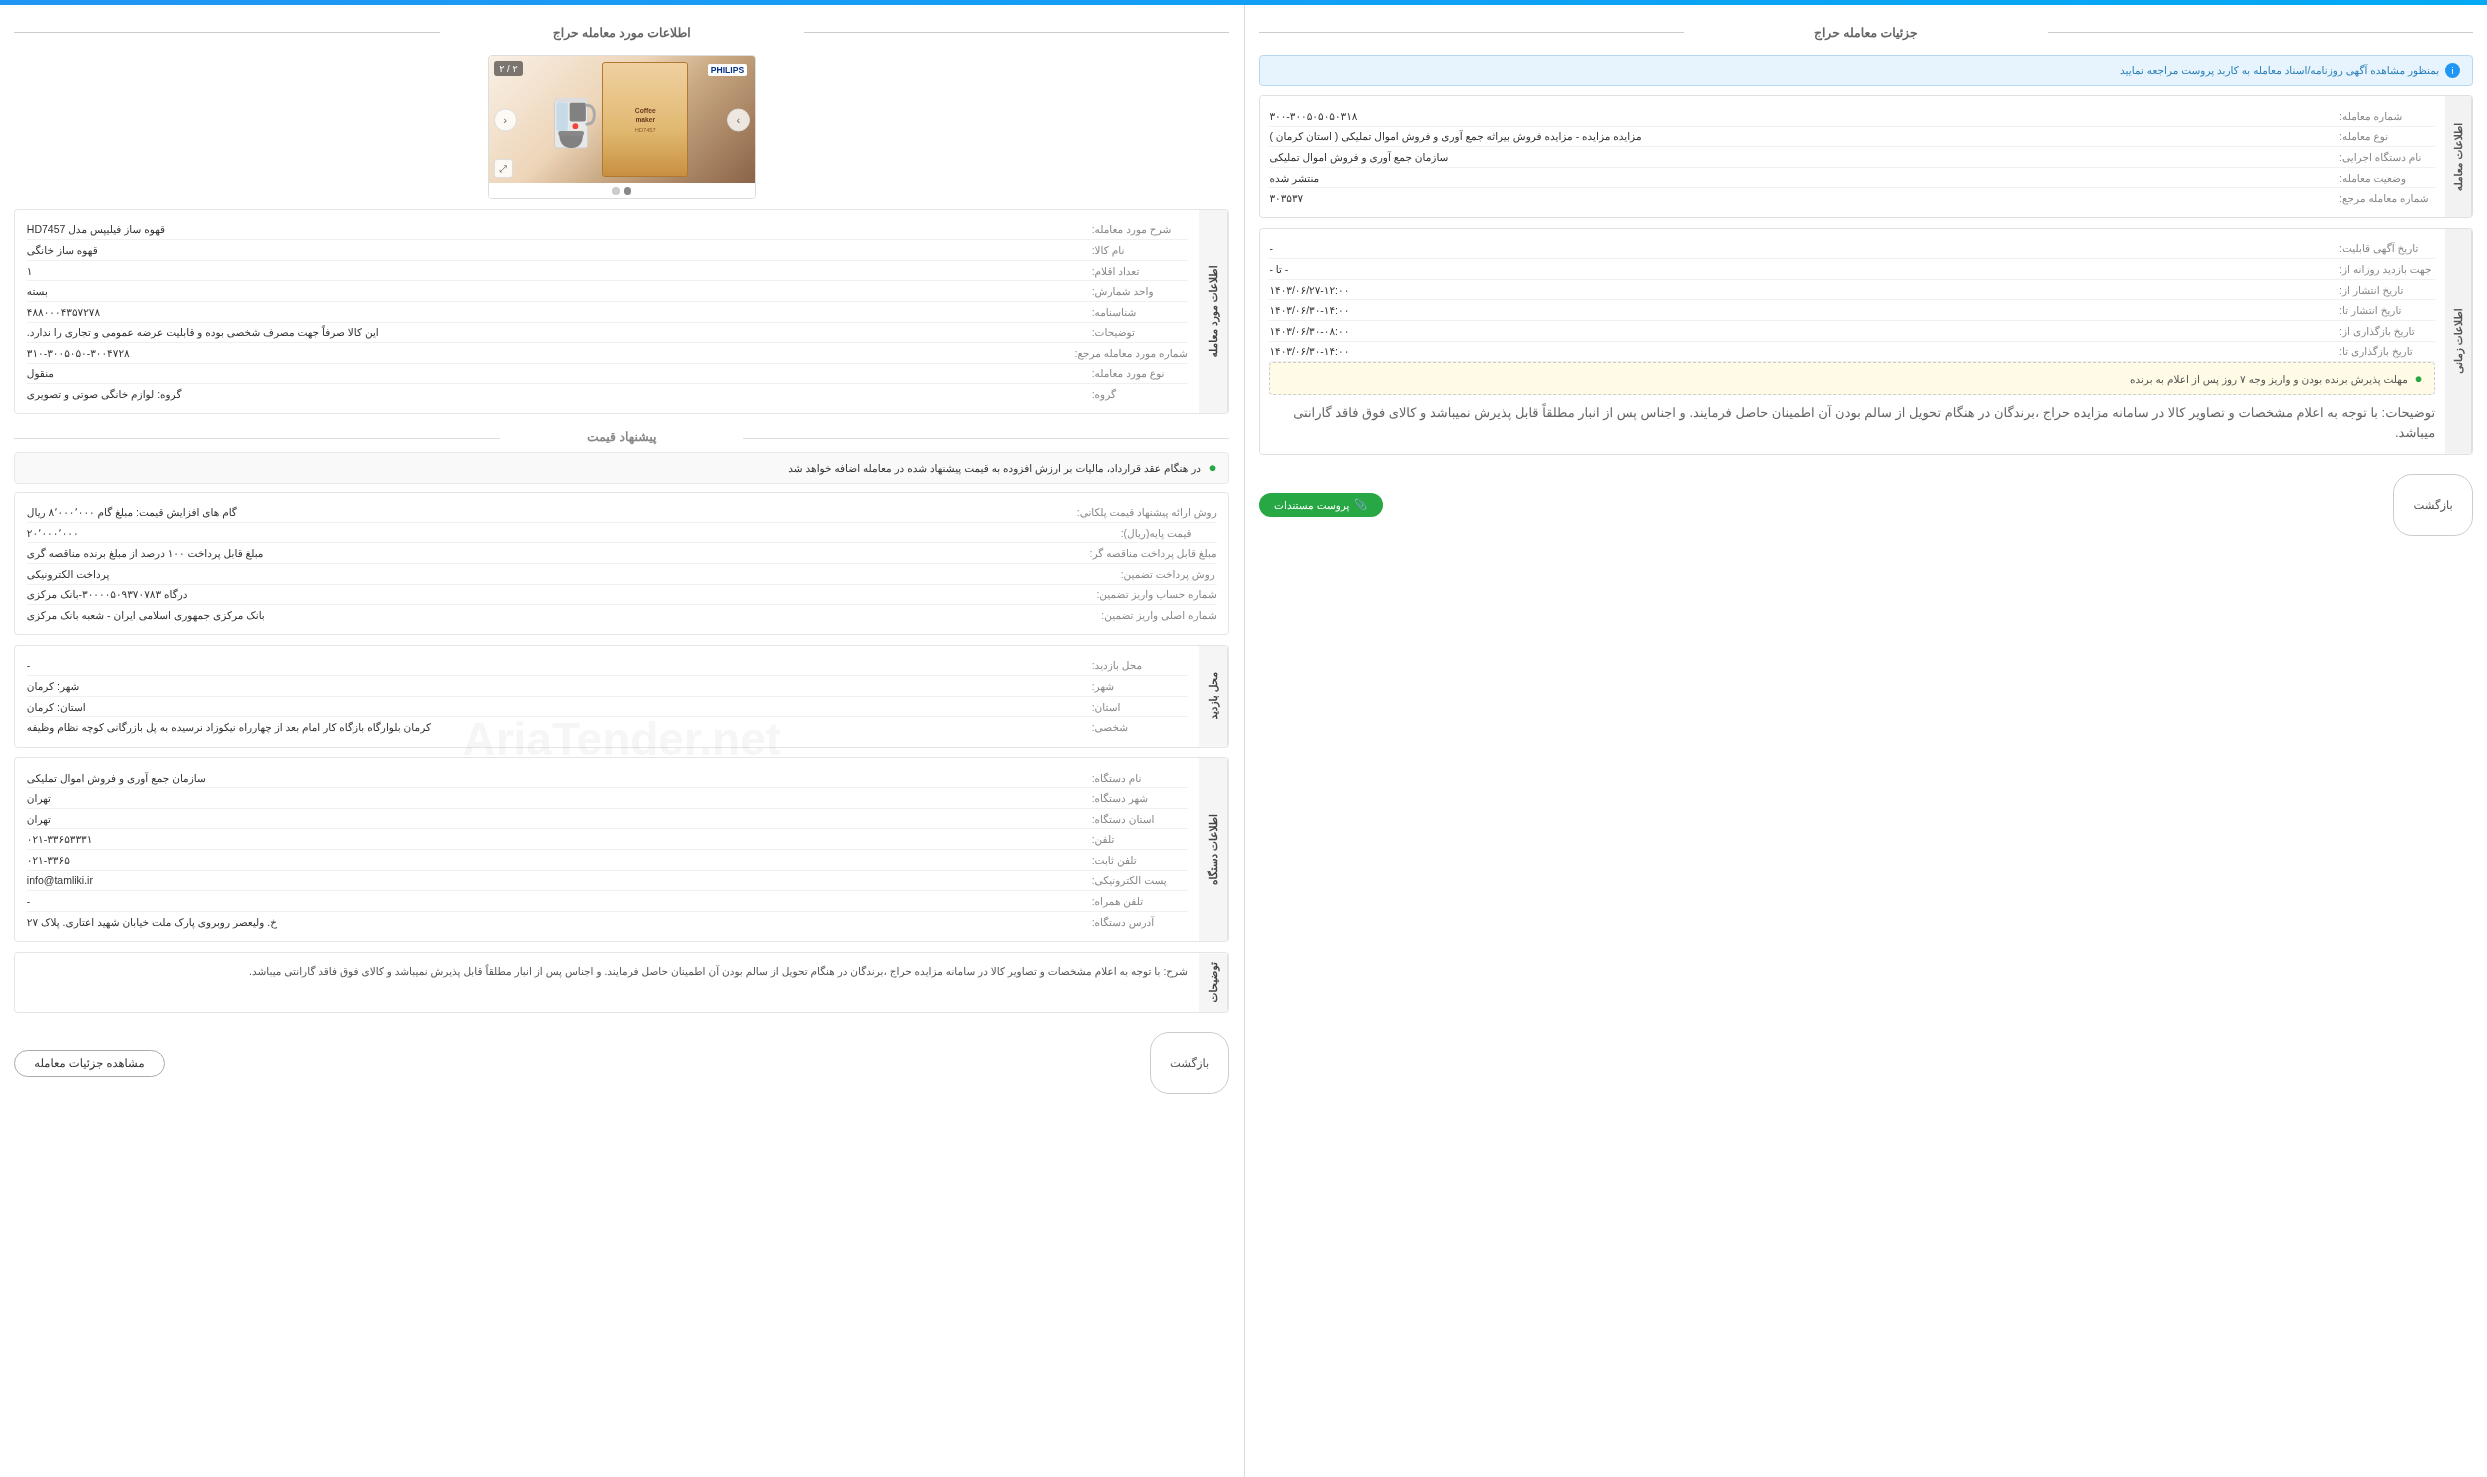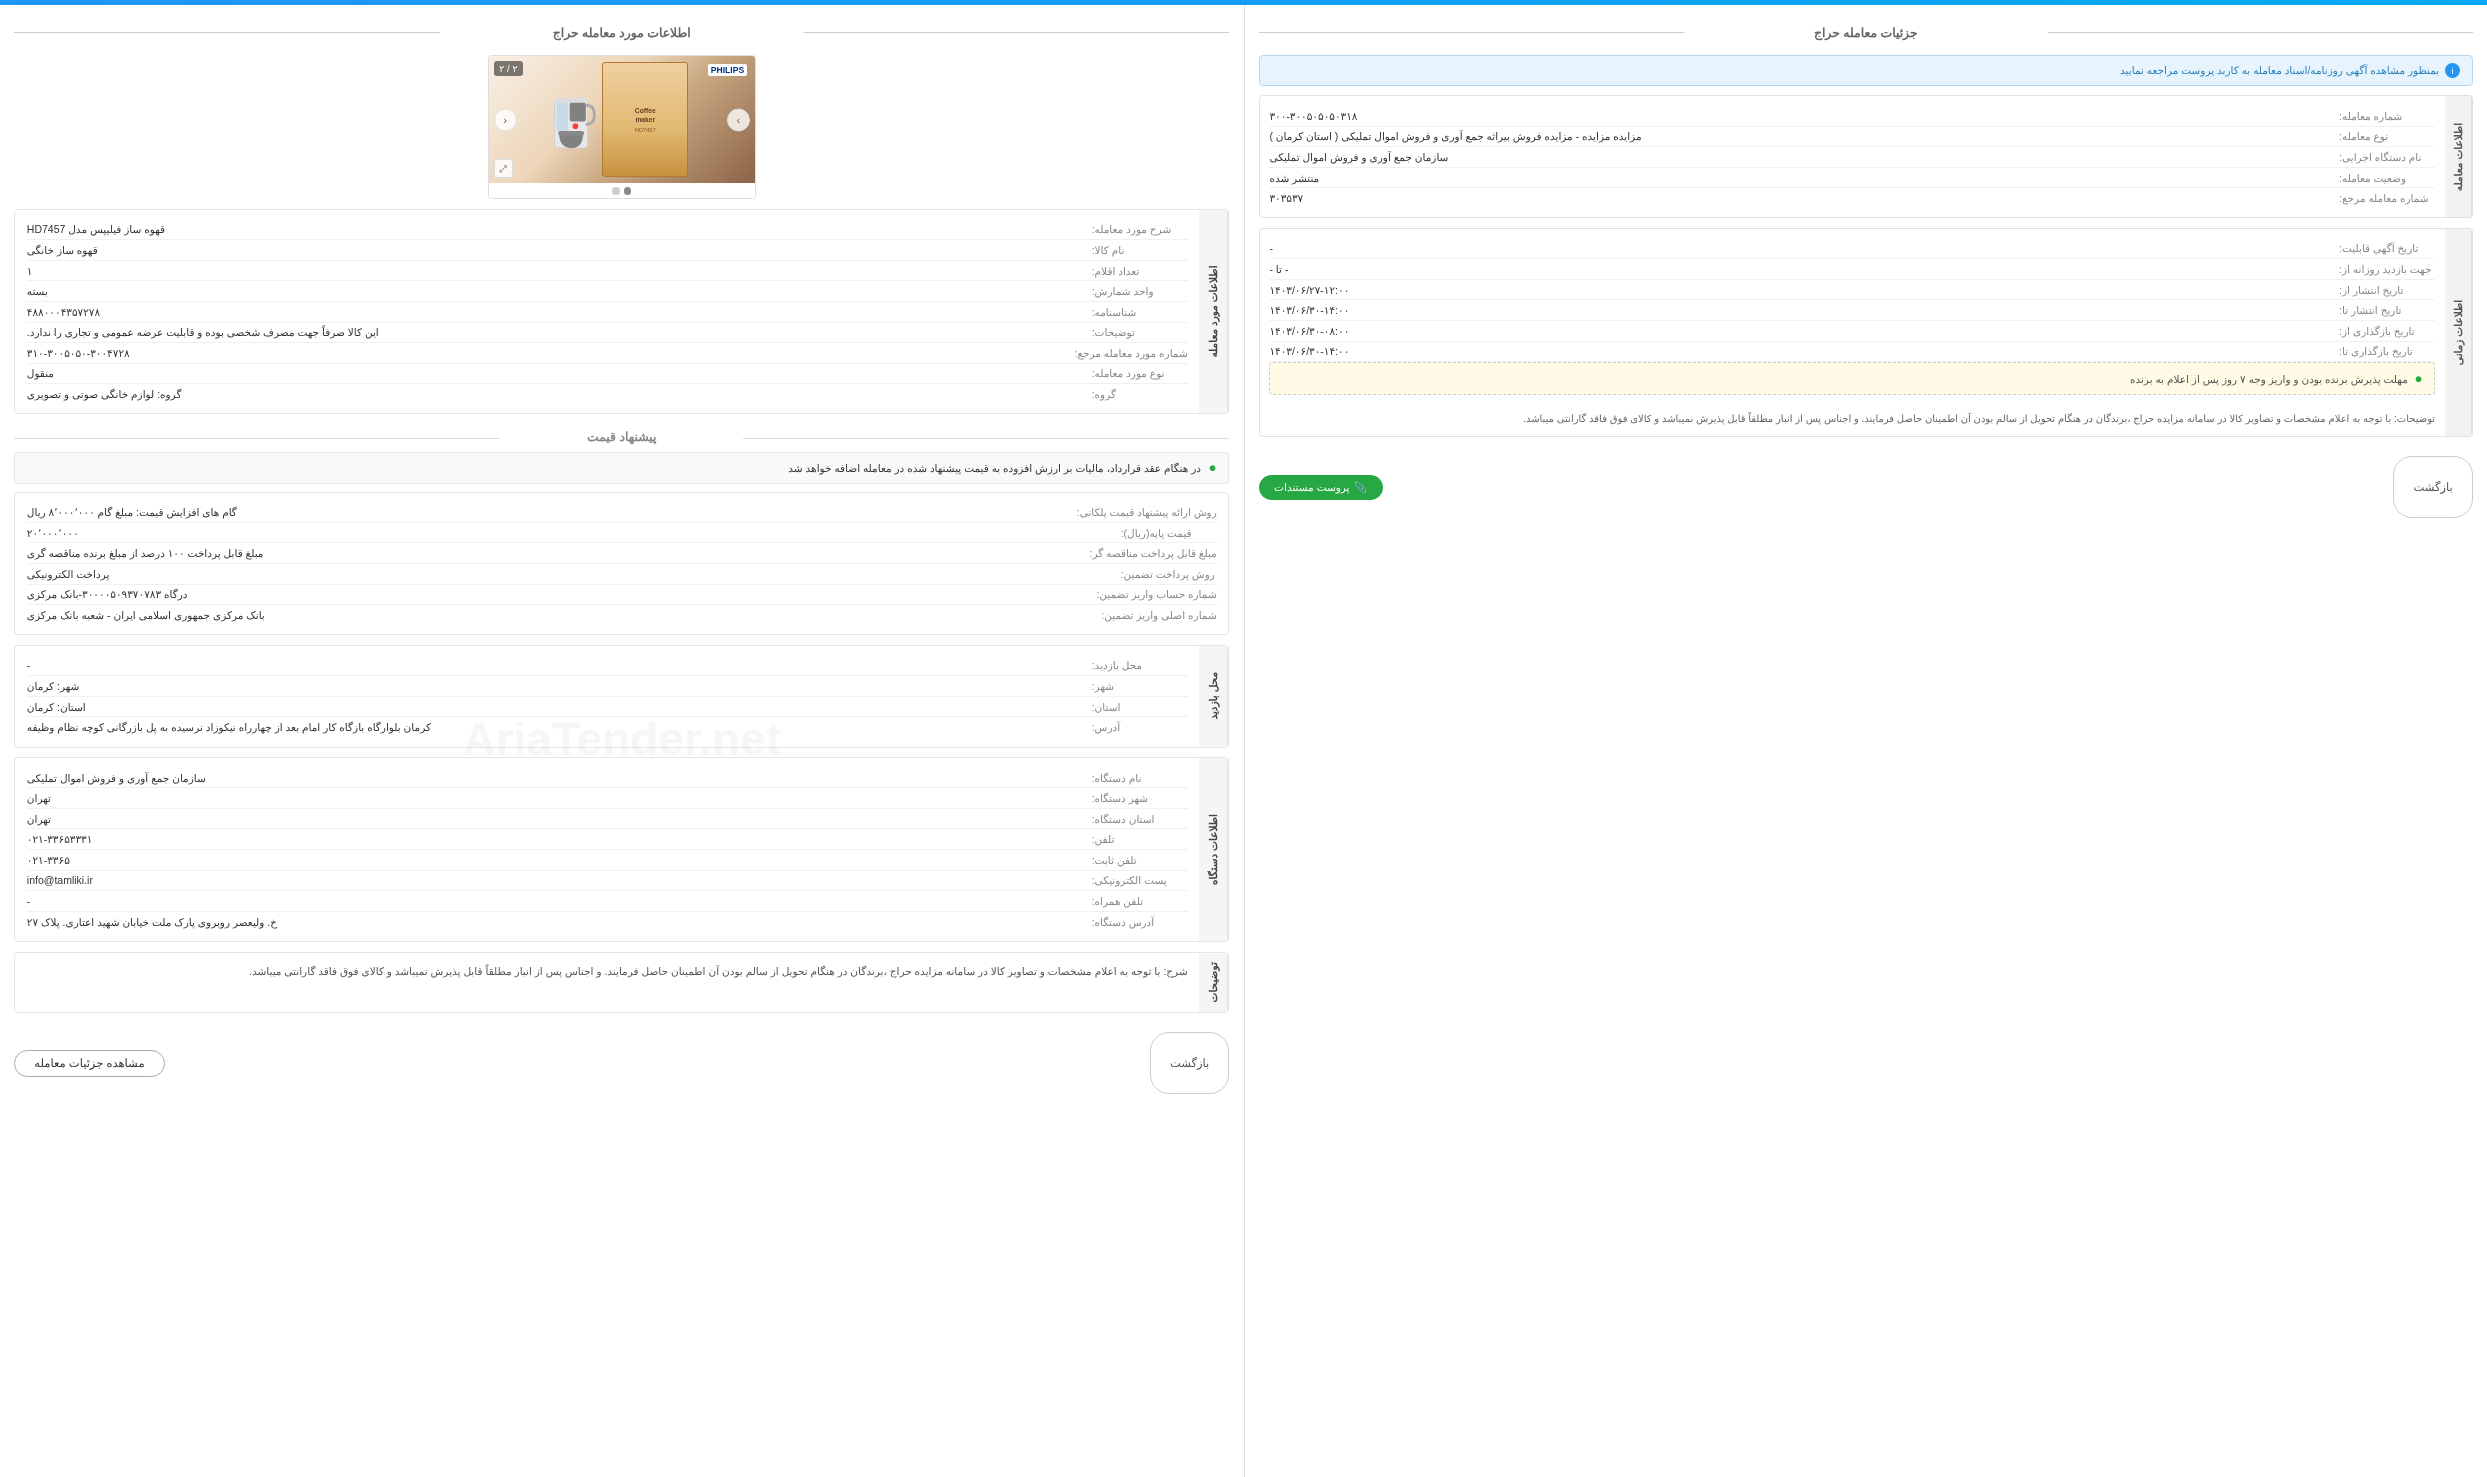--- a/index.html
+++ b/index.html
@@ -87,24 +87,24 @@
       color: #555;
       margin-bottom: 7.7px;
       text-align: right;
     }
     .notice-box .bullet {
       color: #28a745;
       margin-left: 3.8px;
       font-size: 13.4px;
     }
     .notice-desc {
-      font-size: 10px;
+      font-size: 13px;
       color: #666;
       line-height: 1.6;
-      margin-top: 16px;
+      margin-top: 8px;
     }
 
     
     .product-image-container {
       position: relative;
       width: 100%;
       max-width: 268px;
       margin: 0 auto 9.6px;
       border: 1px solid #ddd;
       border-radius: 3.8px;
@@ -580,21 +580,21 @@
         </div>
         <div class="rp-row">
           <span class="rp-label">شهر:</span>
           <span class="rp-value">شهر: کرمان</span>
         </div>
         <div class="rp-row">
           <span class="rp-label">استان:</span>
           <span class="rp-value">استان: کرمان</span>
         </div>
         <div class="rp-row">
-          <span class="rp-label">آدرس:</span>
+          <span class="rp-label">شخصی:</span>
           <span class="rp-value">کرمان بلوارگاه بازگاه کار امام بعد از چهارراه نیکوزاد نرسیده به پل بازرگانی کوچه نظام وظیفه</span>
         </div>
       </div>
     </div>
 
     <div class="rp-section">
       <div class="rp-section-label">اطلاعات دستگاه</div>
       <div class="rp-section-content">
         <div class="rp-row">
           <span class="rp-label">نام دستگاه:</span>

